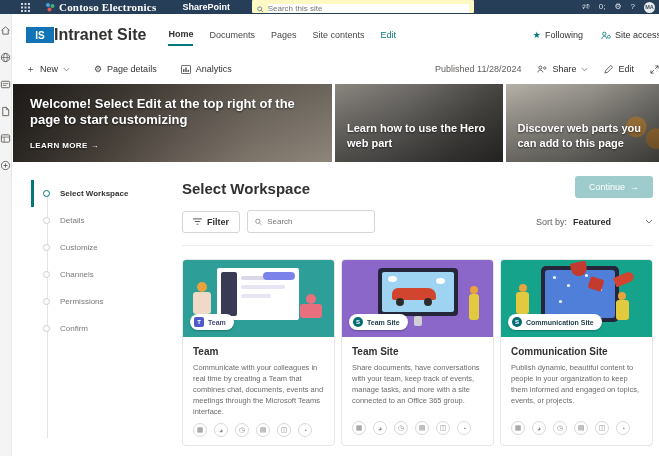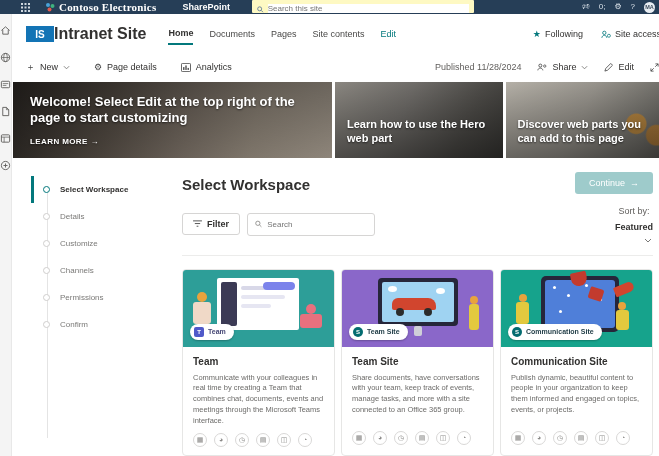--- a/index.html
+++ b/index.html
@@ -89,21 +89,21 @@
   .continue-btn { background:#9ecbcb; color:#fff; border:none; border-radius:3px; font-size:9px;
     padding:6px 14px; cursor:pointer; font-family:"Liberation Sans", sans-serif; display:flex; gap:5px; align-items:center; }
   .ws-toolbar { display:flex; align-items:center; margin-top:12px; }
   .filter-btn { display:flex; align-items:center; gap:5px; border:1px solid #d6d5d4; border-radius:3px;
     background:#fff; padding:5px 10px; font-size:9px; font-weight:bold; cursor:pointer;
     font-family:"Liberation Sans", sans-serif; color:#323130; }
   .ws-search { display:flex; align-items:center; gap:5px; border:1px solid #d6d5d4; border-radius:3px;
     background:#fff; padding:0 7px; height:23px; width:128px; margin-left:7px; }
   .ws-search input { border:none; outline:none; width:100%; font-size:8px; color:#605e5c;
     font-family:Liberation Sans, sans-serif; }
-  .sort { margin-left:auto; display:flex; align-items:center; gap:6px; font-size:9px; cursor:pointer;flex-direction:column; }
+  .sort { margin-left:auto; display:flex; align-items:center; gap:6px; font-size:9px; cursor:pointer; }
   .sort-label { color:#605e5c; }
   .sort-value { font-weight:bold; }
   .sort .chev { margin-left:28px; color:#7a7977; }
   .ws-divider { height:1px; background:#ececeb; margin-top:12px; }
 
   
   .cards { display:flex; gap:6px; margin-top:13px; }
   .card { width:153px; border:1px solid #e6e6e5; border-radius:4px; background:#fff; overflow:hidden; cursor:pointer; }
   .card-img { position:relative; height:77px; }
   .ci-teal { background:#2d9e98; } .ci-purple { background:#8a67c9; } .ci-green { background:#16a38c; }

